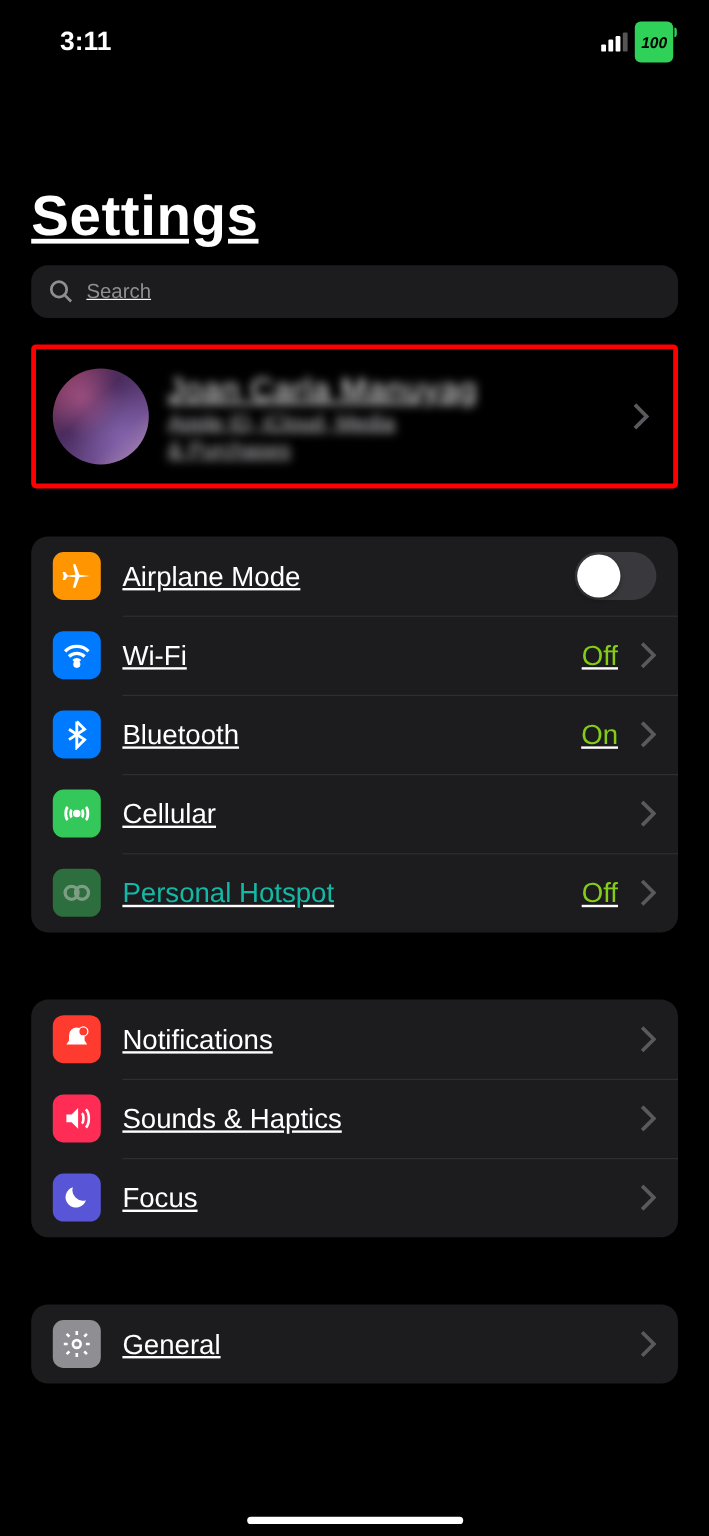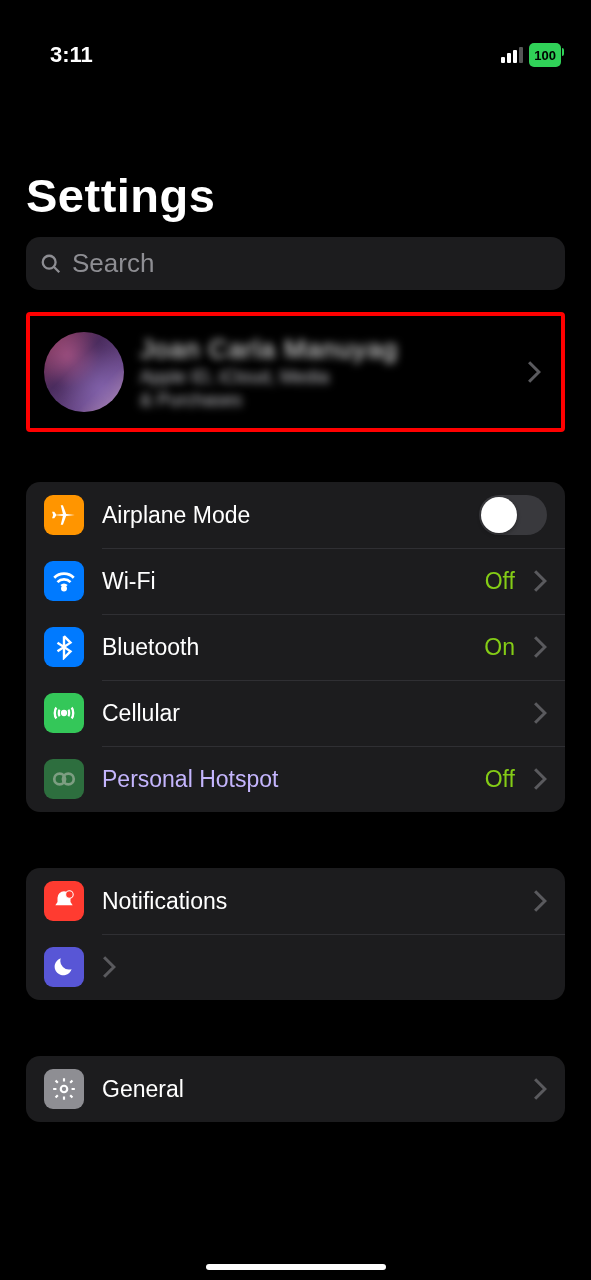--- a/index.html
+++ b/index.html
@@ -14,21 +14,20 @@
       background: #000;
       color: #fff;
       overflow: hidden;
       position: relative;
     }
     .status-bar {
       display: flex;
       justify-content: space-between;
       align-items: center;
       padding: 18px 30px 10px 50px;
-      margin-top: 24px;
     }
     .status-time {
       font-size: 22px;
       font-weight: 600;
     }
     .status-icons {
       display: flex;
       align-items: center;
       gap: 6px;
     }
@@ -49,35 +48,37 @@
     .signal-bars span:nth-child(4) { height: 16px; background: #555; }
     .battery {
       background: #30d158;
       color: #000;
       font-size: 13px;
       font-weight: 700;
       padding: 2px 5px;
       border-radius: 5px;
       display: flex;
       align-items: center;
-      height: 24px;
+      height: 34px;
       position: relative;
+      font-style: italic;
     }
     .battery::after {
       content: '';
       position: absolute;
       right: -3px;
       top: 5px;
       width: 2px;
       height: 8px;
       background: #30d158;
       border-radius: 0 2px 2px 0;
     }
     .content {
       padding: 0 26px;
+      text-decoration: underline;
     }
     .page-title {
       font-size: 47px;
       font-weight: 700;
       margin-top: 90px;
       margin-bottom: 14px;
       letter-spacing: 0.5px;
     }
     .search-bar {
       background: #1c1c1e;
@@ -86,21 +87,21 @@
       align-items: center;
       padding: 11px 14px;
       gap: 10px;
     }
     .search-bar svg {
       width: 22px;
       height: 22px;
     }
     .search-placeholder {
       color: #8e8e93;
-      font-size: 26px;
+      font-size: 17px;
     }
     .profile-group {
       margin-top: 22px;
       border: 4px solid #ff0000;
       border-radius: 4px;
       padding: 4px 0;
     }
     .profile-row {
       display: flex;
       align-items: center;
@@ -144,21 +145,21 @@
     }
     .chevron {
       color: #5a5a5e;
       width: 14px;
       height: 22px;
       flex-shrink: 0;
     }
     .group {
       background: #1c1c1e;
       border-radius: 14px;
-      margin-top: 50px;
+      margin-top: 40px;
     }
     .group.tight {
       margin-top: 56px;
     }
     .row {
       display: flex;
       align-items: center;
       padding: 13px 18px 13px 18px;
       gap: 18px;
       min-height: 66px;
@@ -187,21 +188,21 @@
     .icon-box svg {
       width: 26px;
       height: 26px;
     }
     .row-label {
       font-size: 23px;
       color: #fff;
       flex: 1;
     }
     .row-label.dimmed {
-      color: #c4b5fd;
+      color: #14b8a6;
     }
     .row-value {
       font-size: 23px;
       color: #84cc16;
     }
     .toggle {
       width: 68px;
       height: 40px;
       background: #39393d;
       border-radius: 20px;
@@ -360,27 +361,40 @@
             <path d="M12 3a6 6 0 00-6 6v4l-2 3h16l-2-3V9a6 6 0 00-6-6z"></path>
             <circle cx="17" cy="6" r="3.5" fill="#ff3b30" stroke="#fff" stroke-width="1"></circle>
           </svg>
       </div>
       <div class="row-label">Notifications</div>
       <svg class="chevron" viewBox="0 0 10 18" fill="none" stroke="#5a5a5e" stroke-width="2.5">
           <polyline points="1,1 9,9 1,17"></polyline>
         </svg>
     </div>
 
+    <div class="row">
+      <div class="icon-box bg-pink">
+        <svg viewBox="0 0 24 24" fill="#fff">
+            <path d="M4 9v6h4l5 5V4L8 9H4z"></path>
+            <path d="M16 8c1.5 1.5 1.5 6.5 0 8M19 5c3 3 3 11 0 14" fill="none" stroke="#fff" stroke-width="2"></path>
+          </svg>
+      </div>
+      <div class="row-label">Sounds &amp; Haptics</div>
+      <svg class="chevron" viewBox="0 0 10 18" fill="none" stroke="#5a5a5e" stroke-width="2.5">
+          <polyline points="1,1 9,9 1,17"></polyline>
+        </svg>
+    </div>
 
     <div class="row">
       <div class="icon-box bg-indigo">
         <svg viewBox="0 0 24 24" fill="#fff">
             <path d="M19 14a8 8 0 01-10-10 8 8 0 1010 10z"></path>
           </svg>
       </div>
+      <div class="row-label">Focus</div>
       <svg class="chevron" viewBox="0 0 10 18" fill="none" stroke="#5a5a5e" stroke-width="2.5">
           <polyline points="1,1 9,9 1,17"></polyline>
         </svg>
     </div>
 
 
   </div>
 
   <div class="group tight">
     <div class="row">

